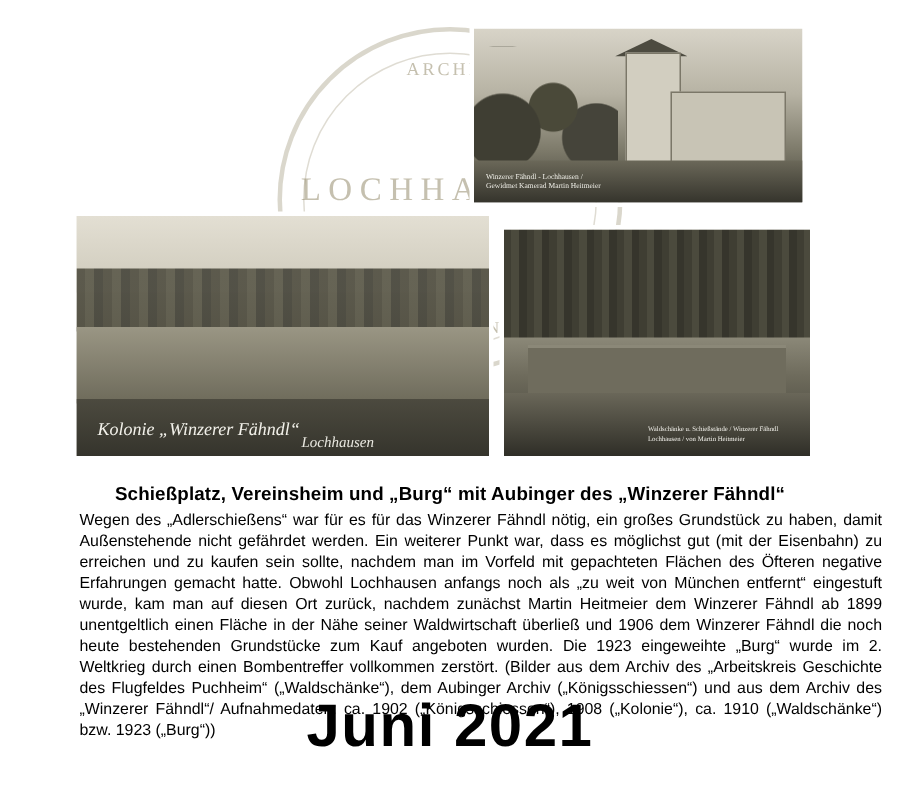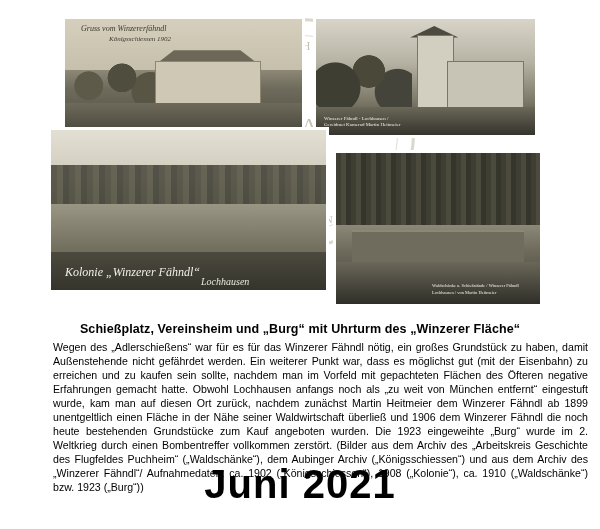--- a/index.html
+++ b/index.html
@@ -161,21 +161,21 @@
     position: absolute; left:0; right:0; bottom:0; height: 24%;
     background: linear-gradient(to bottom, #6b6859, #35342c);
   }
   #photo-burg .cap {
     left: 8px; bottom: 6px; font-size: 5px; line-height: 1.35; white-space: normal; width: 86px;
     color: #efeee7;
   }
 
   
   #photo-kolonie {
-    left: 48px; top: 127px; width: 281px; height: 166px;
+    left: 48px; top: 141px; width: 281px; height: 166px;
     border: 3px solid #ffffff;
     background: linear-gradient(to bottom, #dedacd 0%, #c9c5b6 30%, #8e8b7a 52%, #605d50 76%, #413f36 100%);
     text-align: right;
   }
   #photo-kolonie .sky {
     position:absolute; left:0; top:0; right:0; height: 32%;
     background: linear-gradient(to bottom, #e3dfd3, #cdc9ba);
   }
   #photo-kolonie .forest {
     position: absolute; left: 0; right: 0; top: 22%; height: 26%;
@@ -266,29 +266,20 @@
 
   <div class="collage">
 
     <div class="watermark">
       <div class="wm-ring"></div>
       <div class="wm-top">ARCHIV</div>
       <div class="wm-mid">LOCHHAUSEN</div>
       <div class="wm-bot">MÜNCHEN</div>
     </div>
 
-    <div class="photo" id="photo-schiesshaus">
-      <div class="sky"></div>
-      <div class="trees"></div>
-      <div class="roof"></div>
-      <div class="bldg"></div>
-      <div class="ground"></div>
-      <div class="cap">Gruss vom Winzererfähndl</div>
-      <div class="cap cap2">Königsschiessen 1902</div>
-    </div>
 
     <div class="photo" id="photo-burg">
       <div class="firs"></div>
       <div class="tower-roof"></div>
       <div class="tower"></div>
       <div class="wing"></div>
       <div class="ground"></div>
       <div class="cap">Winzerer Fähndl - Lochhausen / Gewidmet Kamerad Martin Heitmeier</div>
     </div>
 
@@ -304,19 +295,19 @@
     <div class="photo" id="photo-waldschaenke">
       <div class="forest"></div>
       <div class="stand"></div>
       <div class="ground"></div>
       <div class="cap">Waldschänke u. Schießstände / Winzerer Fähndl Lochhausen / von Martin Heitmeier</div>
     </div>
 
   </div>
 
   <div class="textblock">
-    <div class="headline">Schießplatz, Vereinsheim und „Burg“ mit Uhrturm des „Winzerer Fläche“</div>
+    <div class="headline">Schießplatz, Vereinsheim und „Burg“ mit Aubinger des „Winzerer Fähndl“</div>
     <div class="body-text">Wegen des „Adlerschießens“ war für es für das Winzerer Fähndl nötig, ein großes Grundstück zu haben, damit Außenstehende nicht gefährdet werden. Ein weiterer Punkt war, dass es möglichst gut (mit der Eisenbahn) zu erreichen und zu kaufen sein sollte, nachdem man im Vorfeld mit gepachteten Flächen des Öfteren negative Erfahrungen gemacht hatte. Obwohl Lochhausen anfangs noch als „zu weit von München entfernt“ eingestuft wurde, kam man auf diesen Ort zurück, nachdem zunächst Martin Heitmeier dem Winzerer Fähndl ab 1899 unentgeltlich einen Fläche in der Nähe seiner Waldwirtschaft überließ und 1906 dem Winzerer Fähndl die noch heute bestehenden Grundstücke zum Kauf angeboten wurden. Die 1923 eingeweihte „Burg“ wurde im 2. Weltkrieg durch einen Bombentreffer vollkommen zerstört. (Bilder aus dem Archiv des „Arbeitskreis Geschichte des Flugfeldes Puchheim“ („Waldschänke“), dem Aubinger Archiv („Königsschiessen“) und aus dem Archiv des „Winzerer Fähndl“/ Aufnahmedaten: ca. 1902 („Königsschiessen“), 1908 („Kolonie“), ca. 1910 („Waldschänke“) bzw. 1923 („Burg“))</div>
   </div>
 
   <div class="month">Juni 2021</div>
 
 </div>
 
 </body></html>

